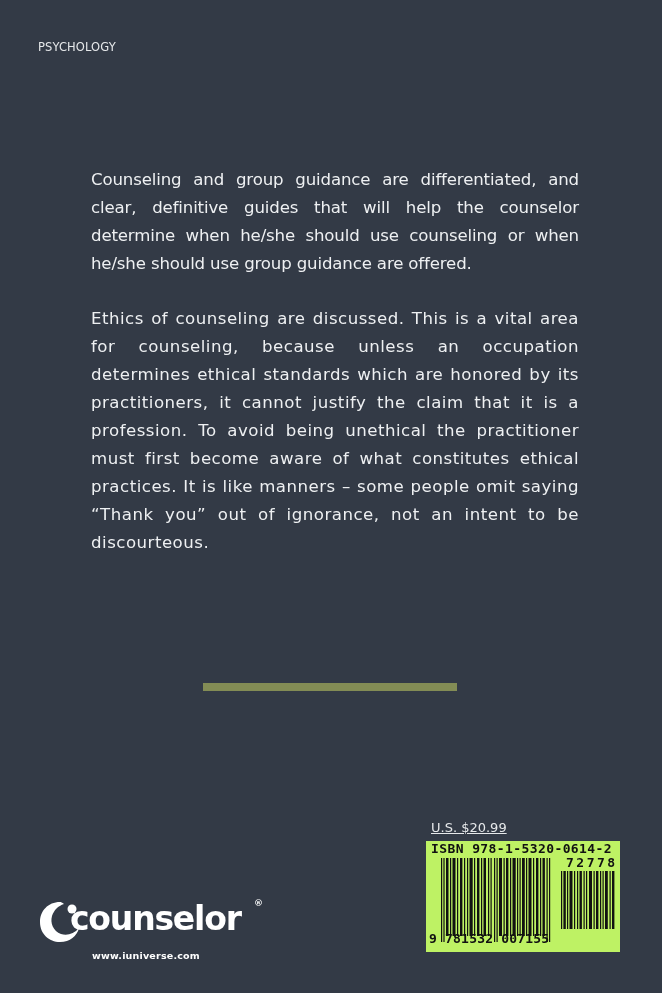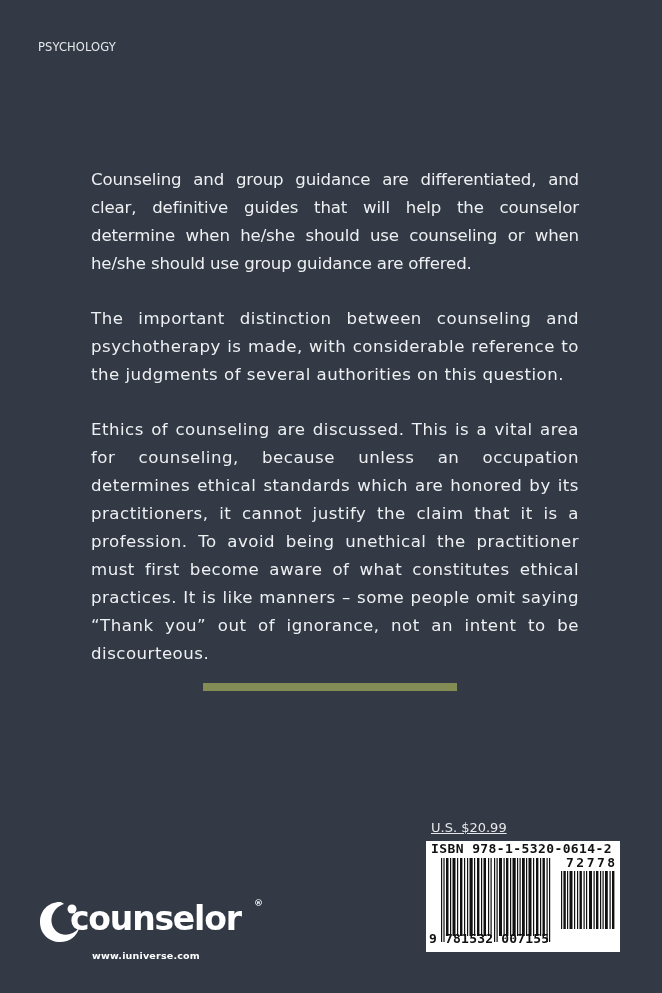--- a/index.html
+++ b/index.html
@@ -56,21 +56,21 @@
       font-size: 13px;
       color: #e6e8ea;
       text-decoration: underline;
     }
     .barcode-box {
       position: absolute;
       left: 426px;
       top: 841px;
       width: 194px;
       height: 111px;
-      background: #ffffff;
+      background: #bef264;
       color: #111111;
       font-family: "DejaVu Sans Mono", "Liberation Mono", monospace;
     }
     .isbn-text {
       position: absolute;
       left: 5px;
       top: 0px;
       font-size: 13px;
       letter-spacing: 0.4px;
       font-weight: bold;
@@ -150,21 +150,20 @@
       height: 44px;
     }
   </style>
 </head>
 <body>
 
 <div class="category">PSYCHOLOGY</div>
 
 <div class="blurb">
   <p>Counseling and group guidance are differentiated, and clear, definitive guides that will help the counselor determine when he/she should use counseling or when he/she should use group guidance are offered.</p>
-  <p class="spread2">The important distinction between counseling and psychotherapy is made, with considerable reference to the judgments of several authorities on this question.</p>
   <p class="spread2">Ethics of counseling are discussed. This is a vital area for counseling, because unless an occupation determines ethical standards which are honored by its practitioners, it cannot justify the claim that it is a profession. To avoid being unethical the practitioner must first become aware of what constitutes ethical practices. It is like manners – some people omit saying “Thank you” out of ignorance, not an intent to be discourteous.</p>
 </div>
 
 <div class="divider"></div>
 
 <div class="price">U.S. $20.99</div>
 
 <div class="barcode-box">
   <div class="isbn-text">ISBN 978-1-5320-0614-2</div>
   <div class="addon-text">72778</div>

